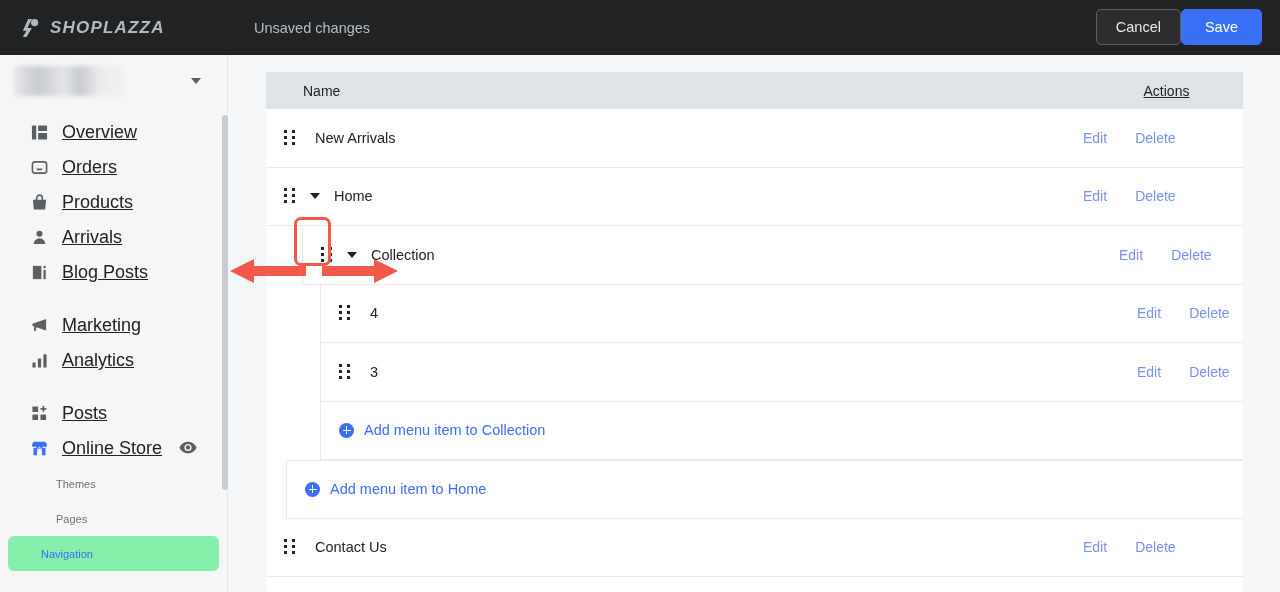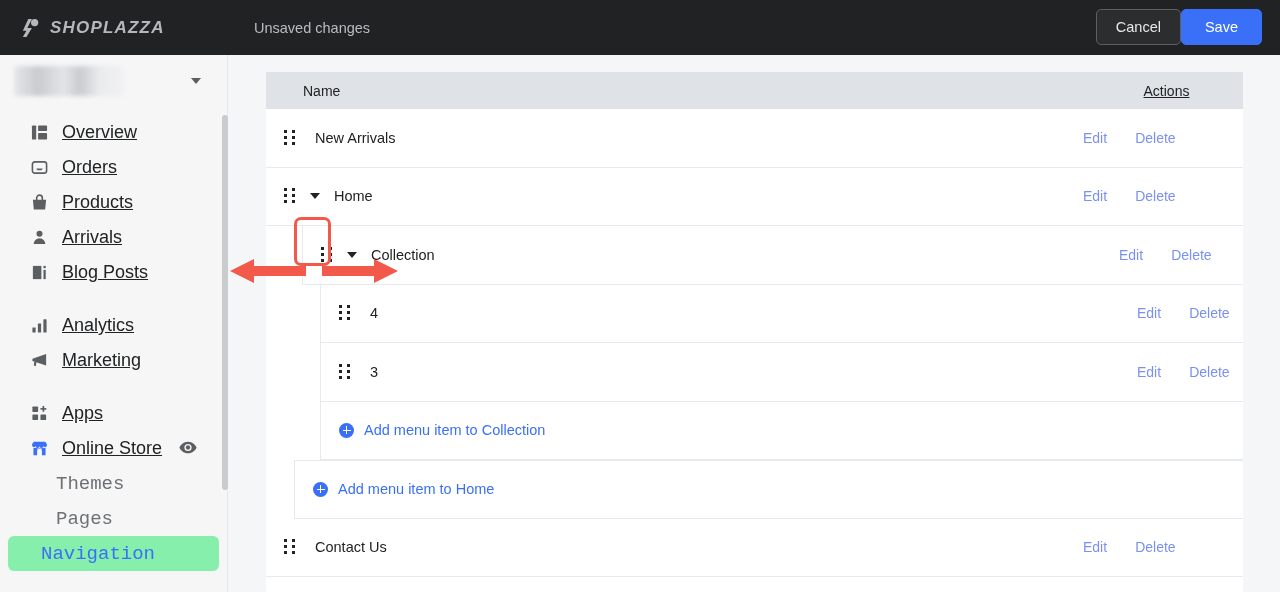--- a/index.html
+++ b/index.html
@@ -80,21 +80,21 @@
     display: flex; align-items: center; justify-content: center;
     flex: 0 0 19px;
   }
   .nav-item .lbl { font-size: 18px; color: #202223; text-decoration: underline; }
   .nav-gap { height: 18px; }
   .nav-sub {
     height: 35px; display: flex; align-items: center;
     padding-left: 48px; cursor: pointer;
     border-radius: 6px; margin: 0 8px;
   }
-  .nav-sub .lbl { font-size: 19px; color: #6d7175; font-family: Liberation Mono, monospace; }
+  .nav-sub .lbl { font-size: 11px; color: #6d7175; }
   .nav-sub.active { background: #86efac; padding-left: 33px; }
   .nav-sub.active .lbl { color: #3a6ff7; }
   .eye-ico { position: absolute; right: 22px; top: 9px; }
 
   .sb-track {
     position: absolute; left: 222px; top: 60px;
     width: 6px; height: 375px; background: #c9cccf; border-radius: 3px;
   }
 
   
@@ -246,51 +246,51 @@
           </svg>
         </span>
         <span class="lbl">Blog Posts</span>
       </div>
 
       <div class="nav-gap"></div>
 
       <div class="nav-item">
         <span class="ico">
           <svg viewBox="0 0 18 18" width="17" height="17" fill="#5c5f62">
+            <path d="M1.5 7.2 L16 2.2 V14.2 L1.5 9.6 Z"></path>
+            <path d="M3.5 10 L5.8 10.6 L5 15 L3 14.4 Z"></path>
+          </svg>
+        </span>
+        <span class="lbl">Marketing</span>
+      </div>
+
+      <div class="nav-item">
+        <span class="ico">
+          <svg viewBox="0 0 18 18" width="17" height="17" fill="#5c5f62">
             <rect x="1.5" y="11" width="3.4" height="5.5" rx="0.6"></rect>
             <rect x="7.3" y="7" width="3.4" height="9.5" rx="0.6"></rect>
             <rect x="13.1" y="2.5" width="3.4" height="14" rx="0.6"></rect>
           </svg>
         </span>
         <span class="lbl">Analytics</span>
-      </div>
-
-      <div class="nav-item">
-        <span class="ico">
-          <svg viewBox="0 0 18 18" width="17" height="17" fill="#5c5f62">
-            <path d="M1.5 7.2 L16 2.2 V14.2 L1.5 9.6 Z"></path>
-            <path d="M3.5 10 L5.8 10.6 L5 15 L3 14.4 Z"></path>
-          </svg>
-        </span>
-        <span class="lbl">Marketing</span>
       </div>
 
       <div class="nav-gap"></div>
 
       <div class="nav-item">
         <span class="ico">
           <svg viewBox="0 0 18 18" width="17" height="17" fill="#5c5f62">
             <rect x="1.5" y="1.5" width="6" height="6" rx="1"></rect>
             <rect x="1.5" y="10" width="6" height="6" rx="1"></rect>
             <rect x="10" y="10" width="6" height="6" rx="1"></rect>
             <rect x="12.2" y="1" width="1.8" height="6.2"></rect>
             <rect x="10" y="3.2" width="6.2" height="1.8"></rect>
           </svg>
         </span>
-        <span class="lbl">Apps</span>
+        <span class="lbl">Posts</span>
       </div>
 
       <div class="nav-item">
         <span class="ico">
           <svg viewBox="0 0 18 18" width="17" height="17" fill="#3a6ff7">
             <path d="M1.2 4.2 L3 1.8 H15 L16.8 4.2 V6 A2 2 0 0 1 13 6.4 A2 2 0 0 1 9 6.4 A2 2 0 0 1 5 6.4 A2 2 0 0 1 1.2 6 Z"></path>
             <path d="M2.6 8.4 V16.2 H6.4 V11.6 A2.6 2.6 0 0 1 11.6 11.6 V16.2 H15.4 V8.4 A3 3 0 0 1 12.8 8 A3 3 0 0 1 9 8.3 A3 3 0 0 1 5.2 8 A3 3 0 0 1 2.6 8.4 Z"></path>
           </svg>
         </span>
         <span class="lbl">Online Store</span>
@@ -404,21 +404,21 @@
           <span class="act-link">Edit</span>
           <span class="act-link">Delete</span>
         </span>
       </div>
 
       <div class="addrow" style="padding-left:18px;margin-left:54px;border-left:1px solid #e7e9ec;">
         <span class="plus-ico"></span>
         <span class="add-text">Add menu item to Collection</span>
       </div>
 
-      <div class="addrow" style="padding-left:18px;margin-left:28px;border-left:1px solid #e7e9ec;border-top:1px solid #e7e9ec;">
+      <div class="addrow" style="padding-left:18px;margin-left:20px;border-left:1px solid #e7e9ec;border-top:1px solid #e7e9ec;">
         <span class="plus-ico"></span>
         <span class="add-text">Add menu item to Home</span>
       </div>
 
       <div class="row" style="padding-left:18px;">
         <span class="handle">
             <i></i>
             <i></i>
             <i></i>
             <i></i>

